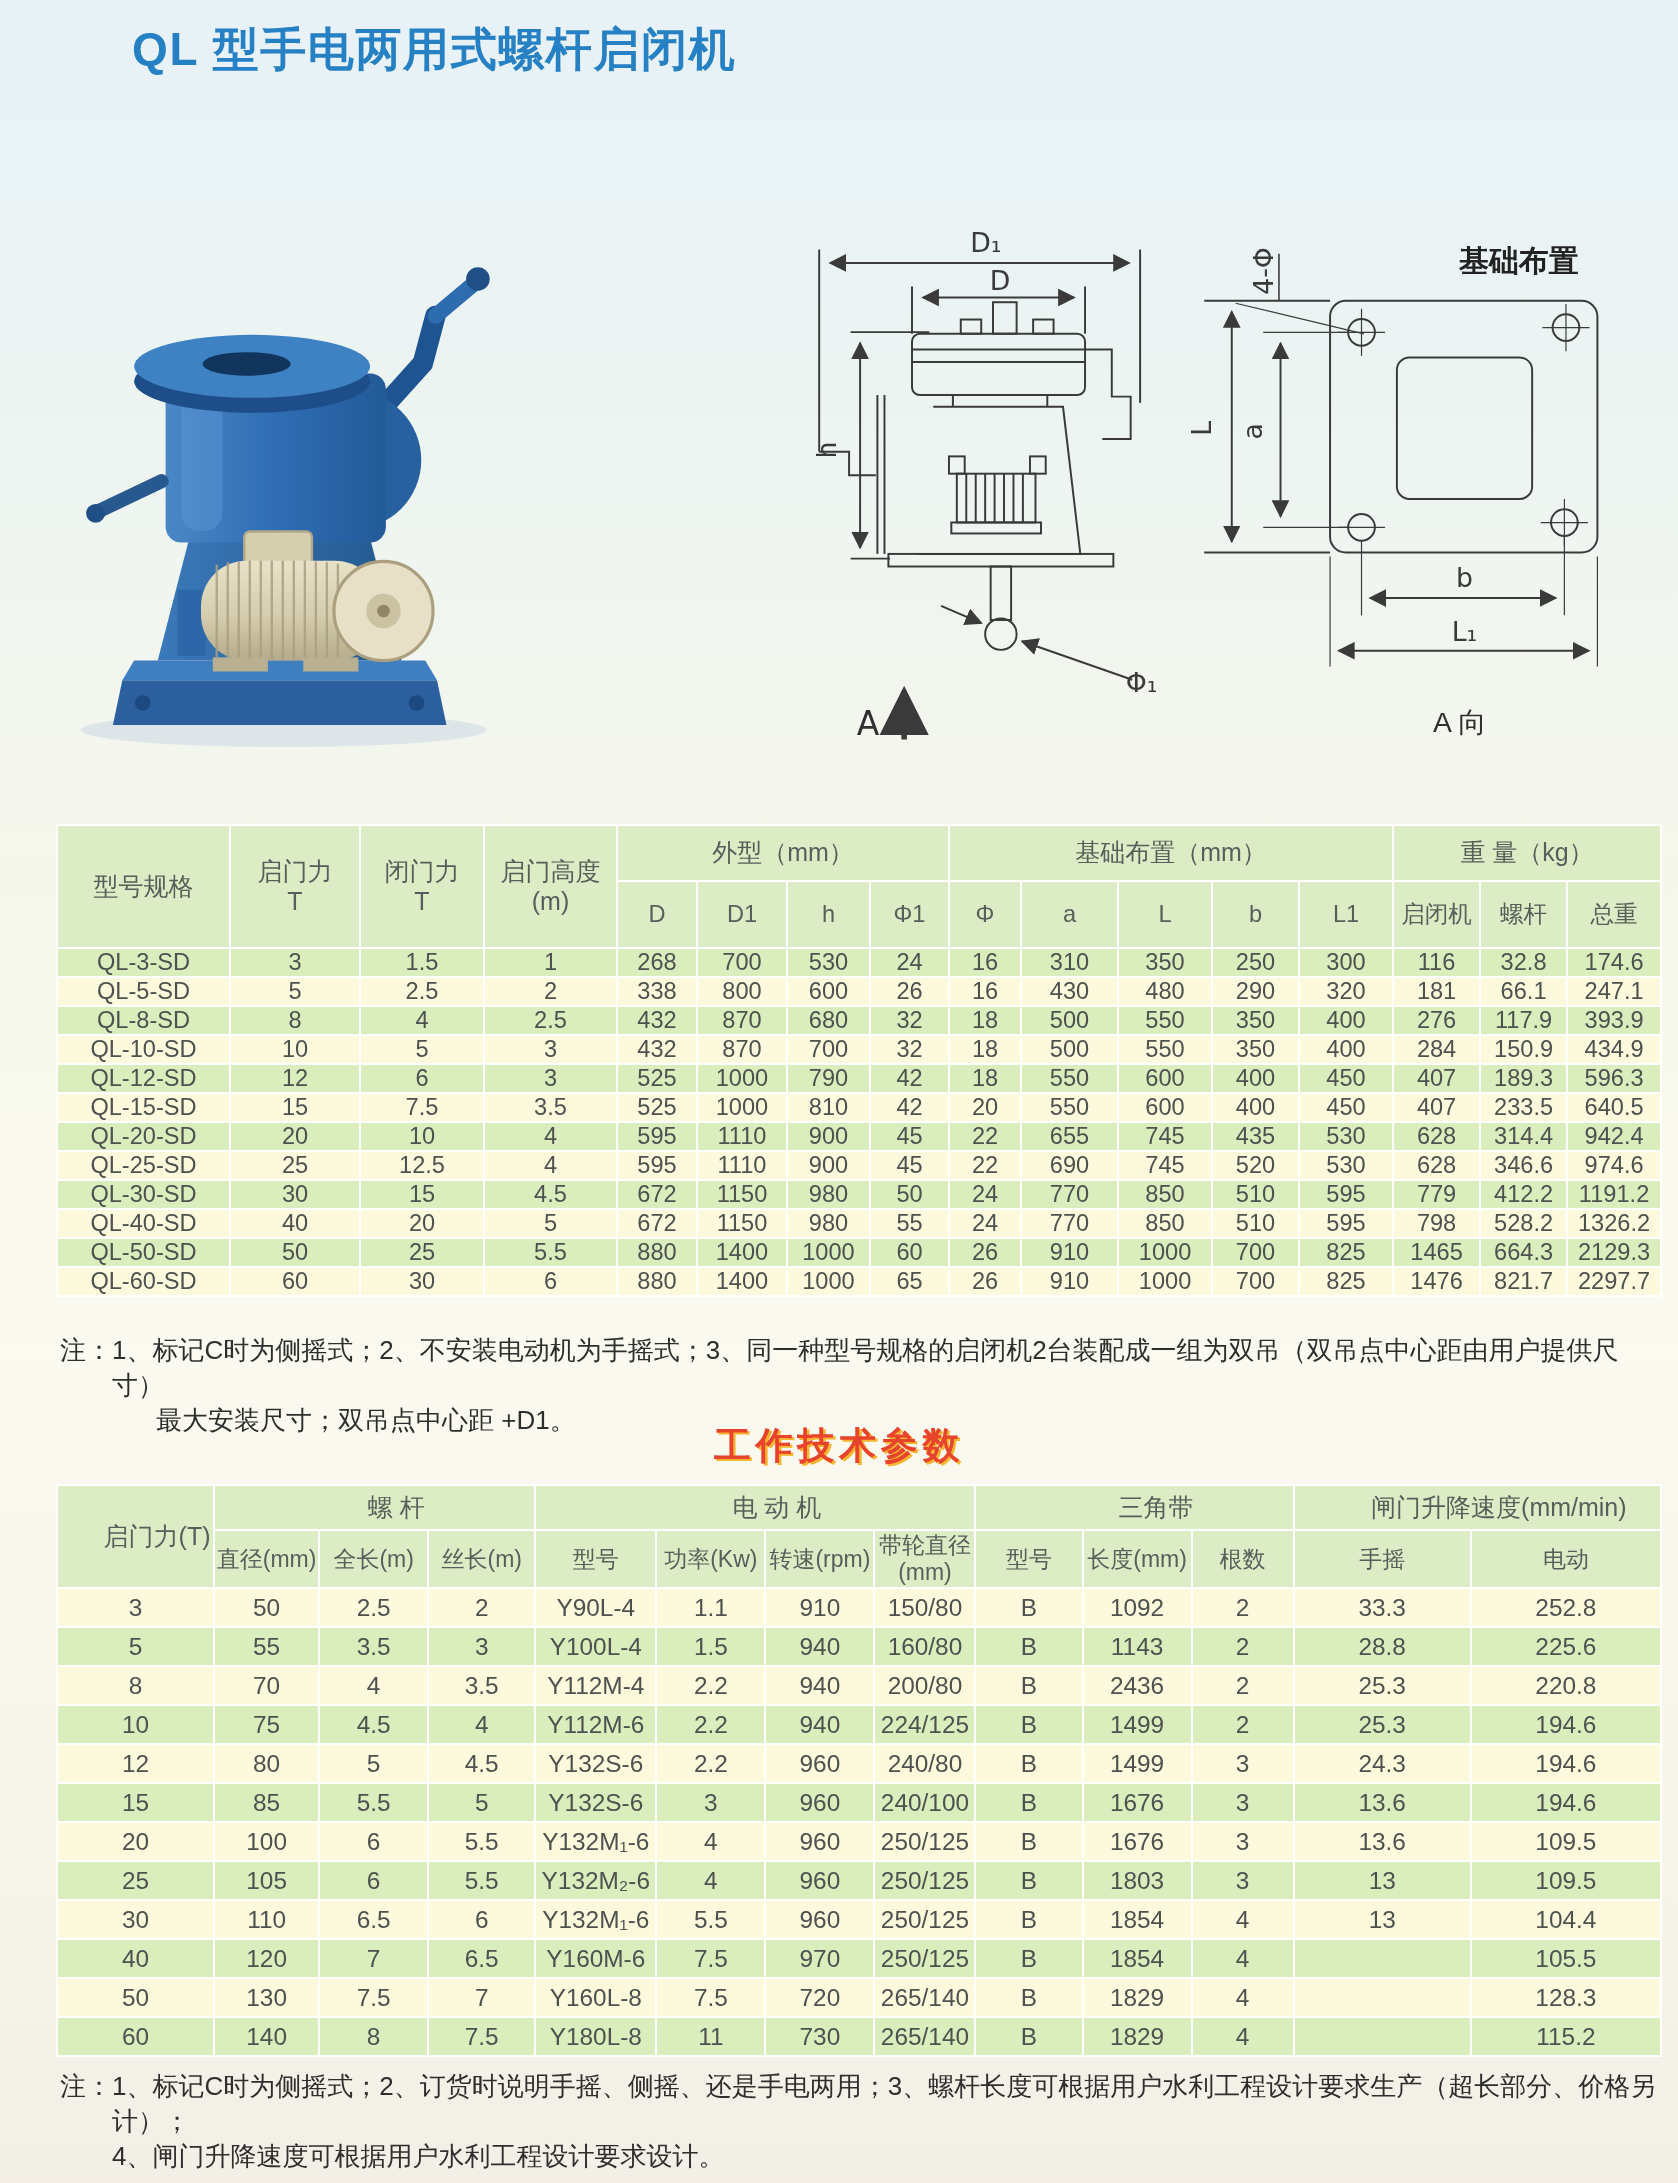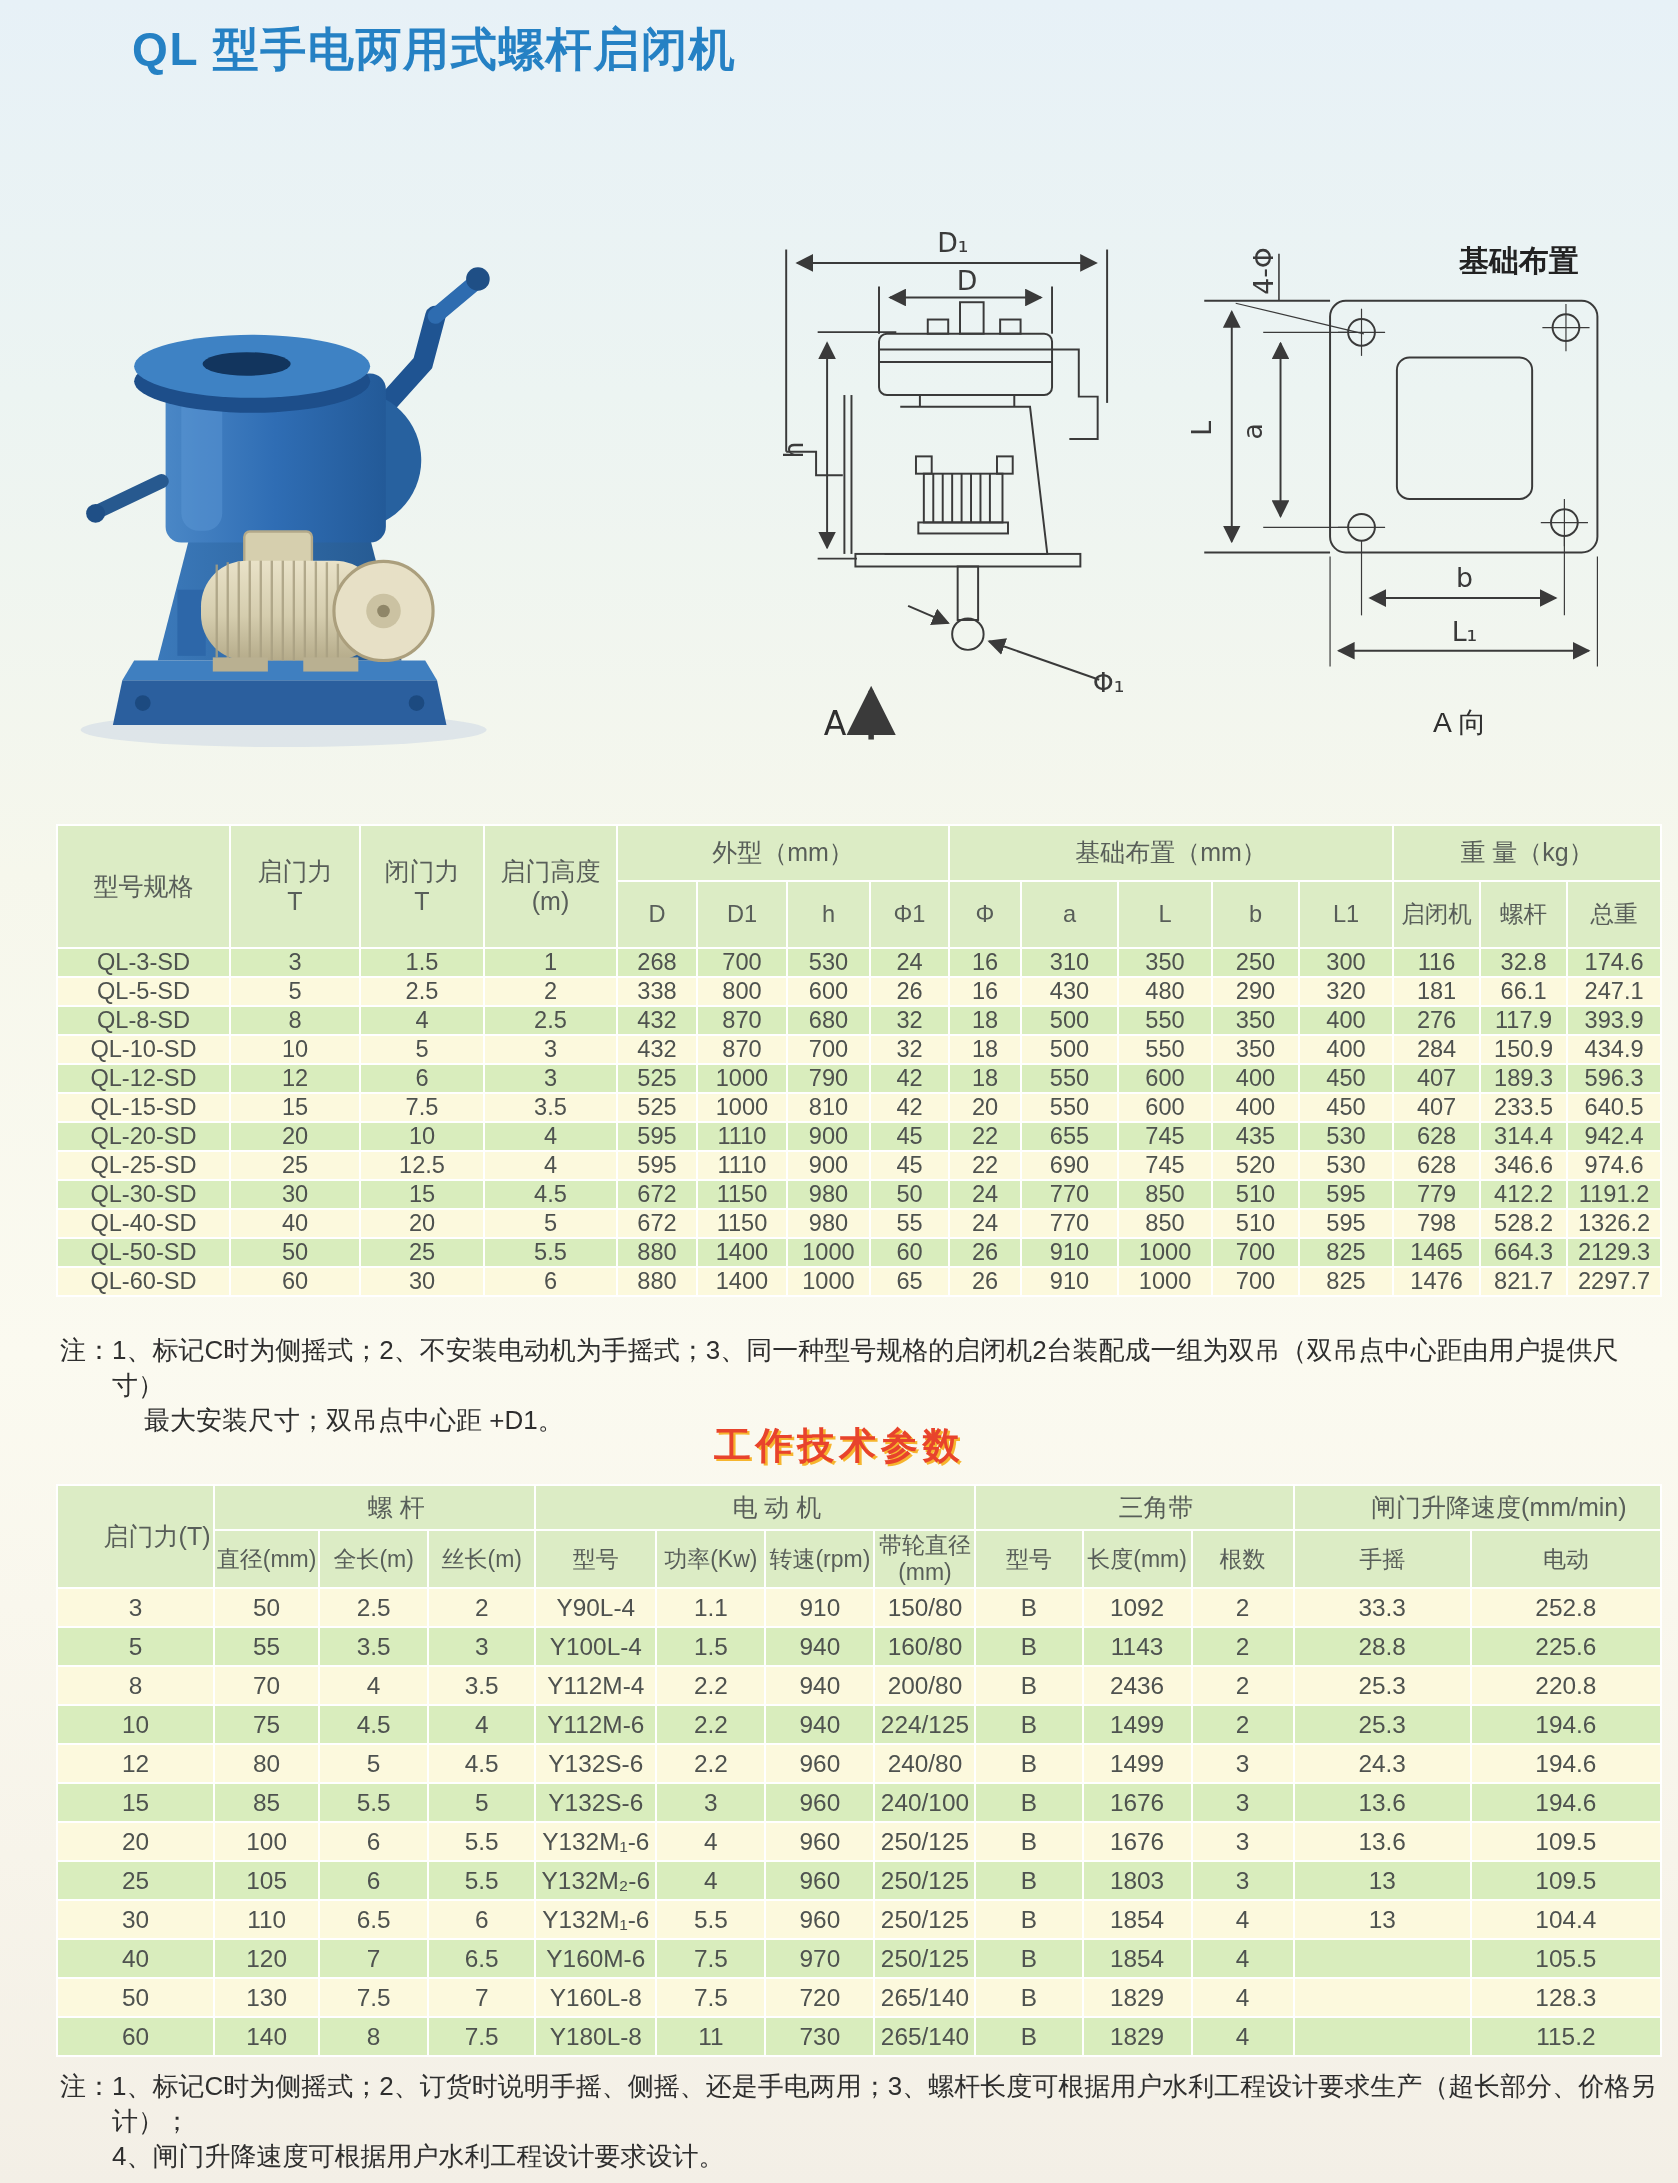--- a/index.html
+++ b/index.html
@@ -7,21 +7,21 @@
   #page{
     position:relative; width:1678px; height:2183px; overflow:hidden;
     background:linear-gradient(180deg,#e7f1f7 0%,#ecf4f2 18%,#f6f7ec 40%,#fbfaf0 62%,#f7f4ea 85%,#f3efe6 100%);
   }
   .page-title{
     position:absolute; left:132px; top:19px;
     font-size:46px; font-weight:700; color:#2581c4; letter-spacing:1.6px;
   }
   
   .photo-box{position:absolute; left:67px; top:220px; width:445px; height:535px;}
-  .draw-mid{position:absolute; left:739px; top:214px; width:409px; height:565px;}
+  .draw-mid{position:absolute; left:772px; top:214px; width:409px; height:565px;}
   .draw-right{position:absolute; left:1161px; top:222px; width:460px; height:565px;}
   svg{display:block;}
   .dim-label{font-family:"DejaVu Sans",sans-serif; font-size:34px; fill:#3a3a3a;}
   .dim-label-big{font-family:"DejaVu Sans",sans-serif; font-size:42px; fill:#2f2f2f;}
   .cjk-label{font-family:"Liberation Sans","DejaVu Sans",sans-serif; font-size:38px; font-weight:700; fill:#222;}
   .cjk-cap{font-family:"Liberation Sans","DejaVu Sans",sans-serif; font-size:36px; fill:#2f2f2f;}
   
   .tbl-wrap{position:absolute;}
   table{border-collapse:collapse; table-layout:fixed; width:1606px;}
   th,td{border:2.4px solid #ffffff; text-align:center; vertical-align:middle; overflow:hidden;}
@@ -31,21 +31,21 @@
   .t1 td{font-size:23.6px; color:#4e524f; height:25px; line-height:1;}
   .t2 th.grp{font-size:25px; height:41px;padding-left:44px;}
   .t2 th.sub{font-size:23px; height:52px;}
   .t2 td{font-size:24.4px; color:#4e524f; height:35px; line-height:1;}
   tr.row-green>td{background:#d9edbd;}
   tr.row-cream>td{background:#fcf9dd;}
   
   .note{position:absolute; left:60px; width:1605px; display:flex; color:#2e2e2e; font-size:26px; line-height:1.35;}
   .note .prefix{white-space:nowrap;}
   .note .lines{flex:1;}
-  .note .lines .l2{margin-left:32px;}
+  .note .lines .l2{margin-left:44px;}
   
   .section-title{
     position:absolute; left:0; top:1421px; width:1678px; text-align:center;
     font-size:37px; font-weight:700; color:#e8432c; letter-spacing:4.7px;
     text-shadow:2.4px 2.4px 0 #f6b52e;
   }
 </style>
 </head>
 <body>
 

